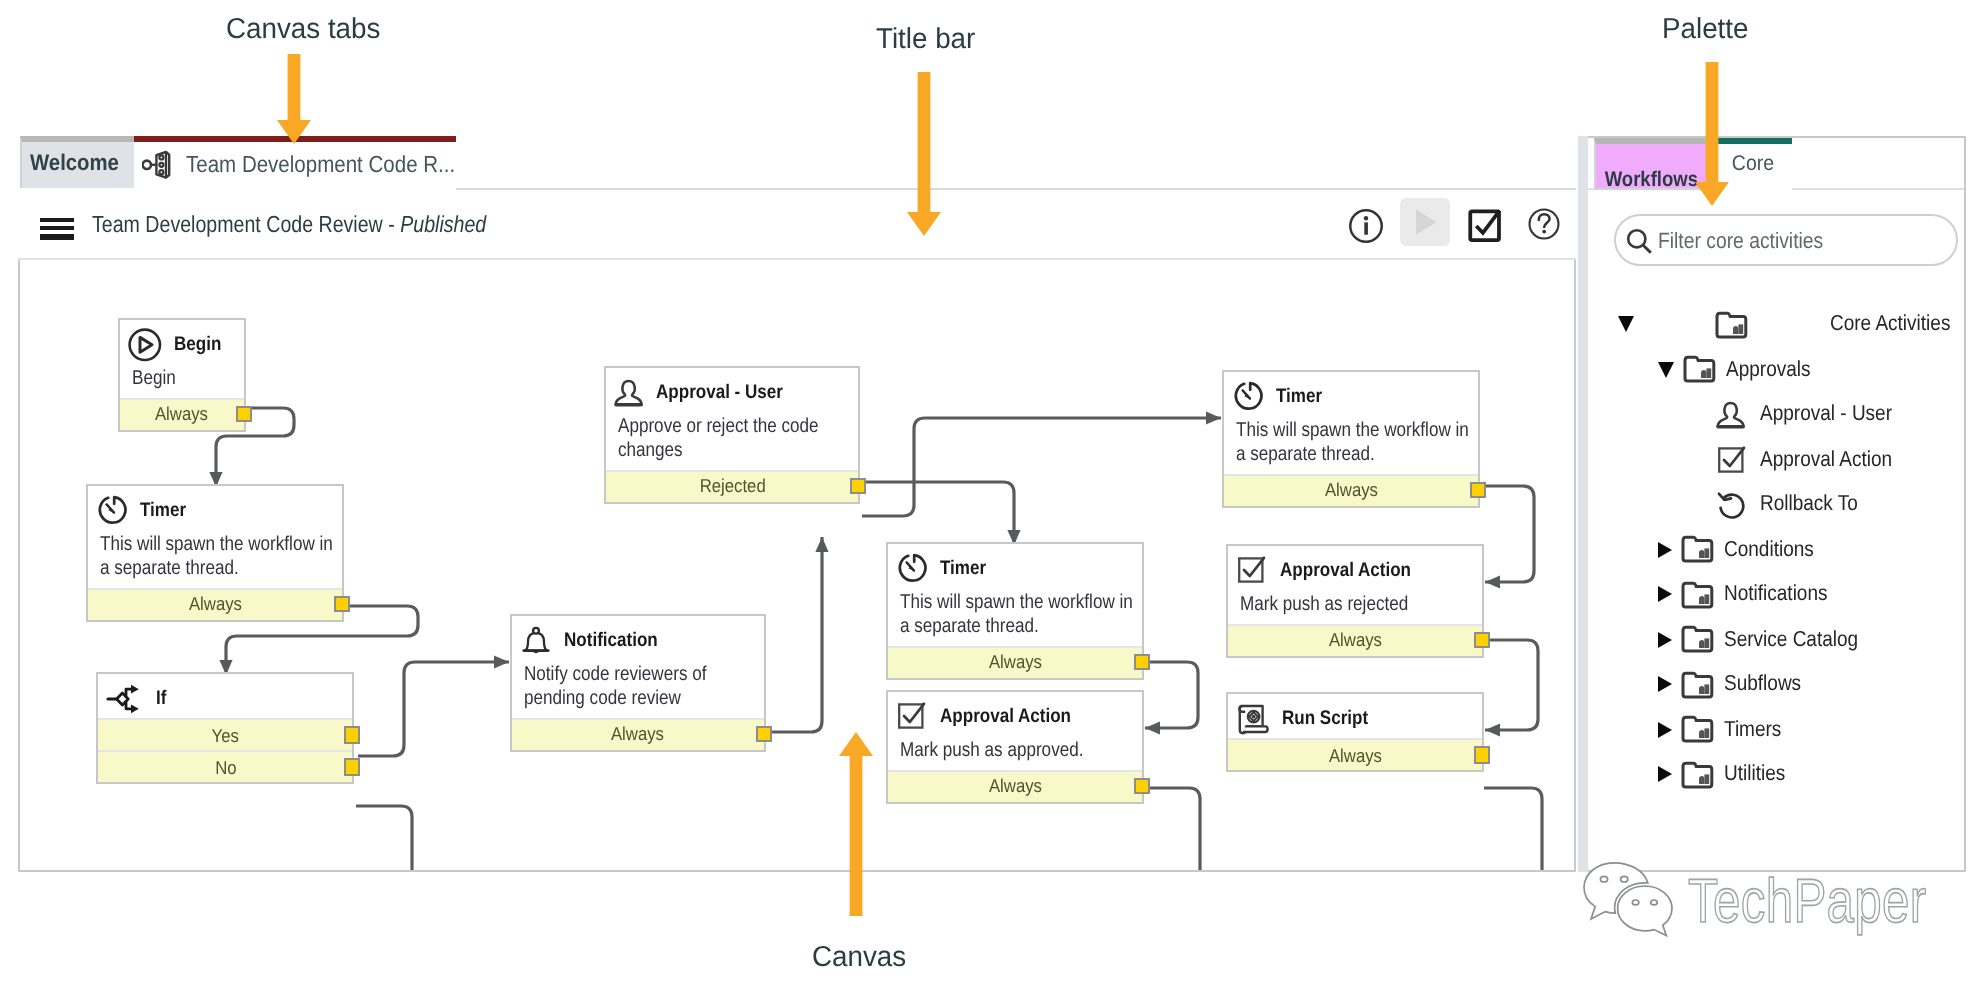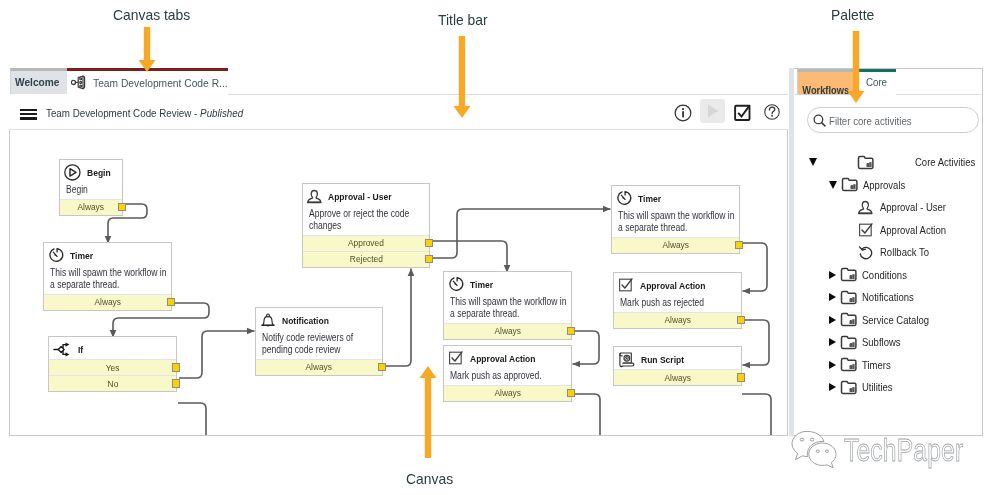--- a/index.html
+++ b/index.html
@@ -38,21 +38,21 @@
   .node-body > div{transform:scaleX(0.855);transform-origin:left center;}
   .node-out{height:15px;background:#f8f8c9;border-top:1px solid #e3e6e8;display:flex;align-items:center;justify-content:center;position:relative;font-size:9.3px;color:#52522f;}
   .node-out:first-of-type{border-top:1px solid #dcdfe2;}
   .out-lab{display:inline-block;transform:scaleX(0.9);}
   .port{position:absolute;right:-4px;top:3px;width:8px;height:8.5px;background:#fdd000;border:1px solid #8d8d8d;box-sizing:border-box;}
 
   
   #palette{position:absolute;left:790px;top:68px;width:193px;height:368px;background:#fff;border:1px solid #c9c9c9;box-sizing:border-box;}
   #ptabs{position:absolute;left:0;top:0;width:191px;height:26px;}
   .ptab{position:absolute;top:0;height:26px;box-sizing:border-box;display:flex;align-items:center;justify-content:center;padding-top:1px;}
-  .ptab.inactive{background:#fdba74;border:1px solid #d0d4d8;border-top:3.5px solid #b7b7b7;border-bottom:1px solid #d0d4d8;padding-bottom:3px;padding-top:16px;}
+  .ptab.inactive{background:#f0abfc;border:1px solid #d0d4d8;border-top:3.5px solid #b7b7b7;border-bottom:1px solid #d0d4d8;padding-bottom:3px;padding-top:16px;}
   .ptab .ptab-label{font-size:10.6px;color:#2b3c42;font-weight:bold;display:inline-block;transform:scaleX(0.875);}
   .ptab.active{border-top:3px solid #16705f;background:#fff;padding-top:0;padding-bottom:3px;}
   .ptab.active .ptab-label{font-weight:400;color:#45555c;font-size:10.6px;transform:scaleX(0.92);}
   #ptabs-underline{position:absolute;left:0;top:25px;width:191px;height:1px;background:#e0e0e0;}
   #search-box{position:absolute;left:16px;top:38px;width:172px;height:26px;border:1px solid #cdd0d2;border-radius:13px;box-sizing:border-box;background:#fff;}
   #search-ph{position:absolute;left:21px;top:6.5px;font-size:11.1px;color:#62686d;display:inline-block;transform:scaleX(0.87);transform-origin:left top;}
   #tree{position:absolute;left:0;top:82px;width:191px;}
   .tree-row{position:absolute;height:22.5px;display:flex;align-items:center;font-size:10.8px;color:#262626;white-space:nowrap;}
   .tri{width:0;height:0;margin-right:4px;flex:none;}
   .tri.open{border-left:4px solid transparent;border-right:4px solid transparent;border-top:8px solid #0a0a0a;}
@@ -250,24 +250,20 @@
                 <path d="M2.3 13.4 H14.7" stroke="#3a3a3a" stroke-width="1.7" stroke-linecap="round"></path>
               </svg>
             </span>
             <span class="node-title">Approval - User</span>
           </div>
           <div class="node-body">
             <div>Approve or reject the code</div>
             <div>changes</div>
           </div>
           <div class="node-out">
-            <span class="out-lab">Approved</span>
-            <span class="port"></span>
-          </div>
-          <div class="node-out">
             <span class="out-lab">Rejected</span>
             <span class="port"></span>
           </div>
         </div>
         <div class="node" style="left: 434px; top: 141px; width: 129px;">
           <div class="node-head">
             <span style="display:flex;">
               <svg width="16" height="16" viewBox="0 0 16 16">
                 <path d="M6.1 1.9 A6.4 6.4 0 1 0 9.1 1.55 L9.1 4.9" fill="none" stroke="#2b2b2b" stroke-width="1.35" stroke-linecap="round" stroke-linejoin="round"></path>
                 <path d="M5.3 5.2 L9.0 9.3" fill="none" stroke="#2b2b2b" stroke-width="1.2" stroke-linecap="round"></path>

